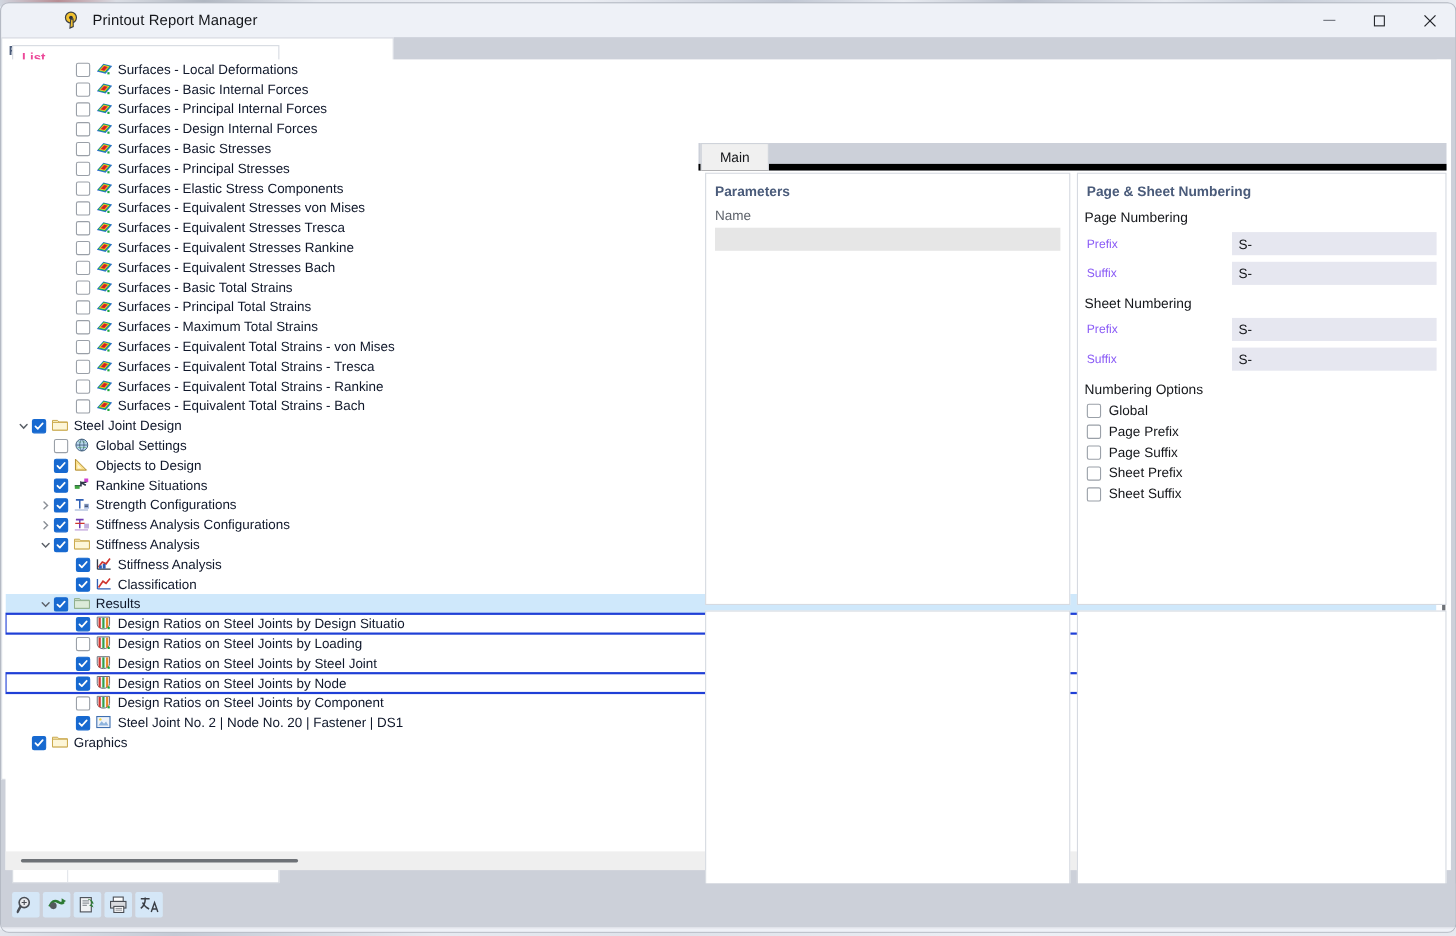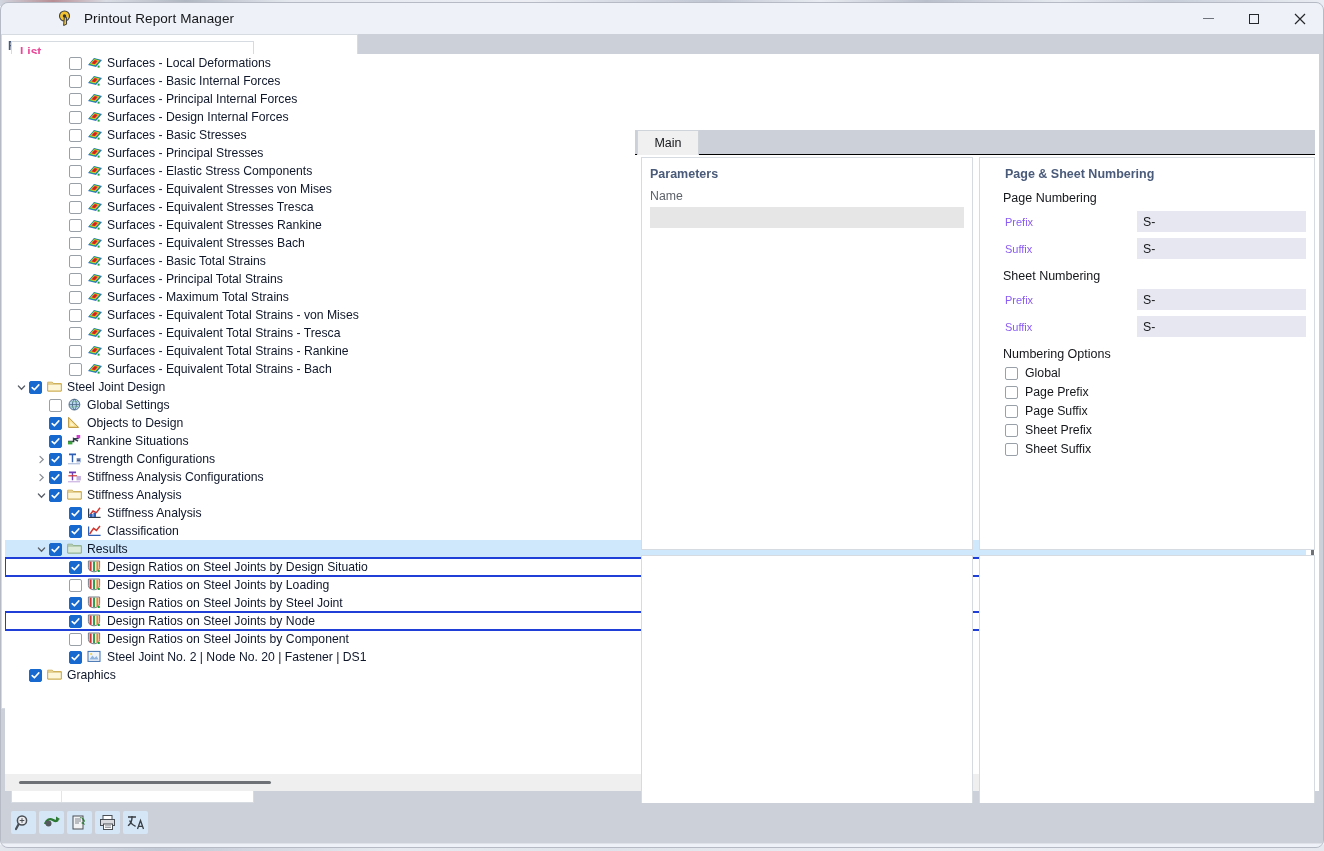--- a/index.html
+++ b/index.html
@@ -161,30 +161,30 @@
     background:#d5e7f7; border:none; border-radius:2px;
   }
   .tbtn.grey { background:#e4e4e4; }
   .tbtn.active { background:#d5e7f7; border:1px solid #18468f; }
   .tbtn.dis { background:#e8e8e8; }
 
   
   #tabstrip {
     position:absolute; left: 634px; top: 96px; width: 680px; height: 25px;
     background: #ccd0d9;
-    border-bottom: 1px solid #000000;
+    border-bottom: 6px solid #000000;
   }
   .tab {
     position:absolute; left: 2px; top: 0; height: 25px; min-width: 62px;
     background: #f0f0f0; border: 1px solid #cfd3da; border-bottom:none;
     display:flex; align-items:center; justify-content:center;
     font-size:12.5px; color:#14161a; padding: 0 12px;
   }
   #paramCard { left: 640px; top: 123px; width: 332px; height: 393px; }
-  #pageCard  { left: 978px; top: 123px; width: 336px; height: 393px; padding-left: 17px; }
+  #pageCard  { left: 978px; top: 123px; width: 336px; height: 393px; }
   #lowLeftCard  { left: 640px; top: 521px; width: 332px; height: 270px; }
   #lowRightCard { left: 978px; top: 521px; width: 336px; height: 270px; }
 
   .sec-title { font-size:12.5px; font-weight:bold; color:#4a5b7a; padding: 9px 0 0 8px; }
   .sub-title { font-size:12.5px; color:#14161a; padding: 10px 0 0 6px; }
   .rowline { display:flex; align-items:center; margin: 6px 8px 0 8px; }
   .rowlabel { font-size:11px; color:#8b5cf6; width: 132px; }
   .rowinput {
     flex:1; height: 21px; background:#e6e7f0; display:flex; align-items:center;
     padding-left:6px; font-size:12.3px; color:#14161a;

